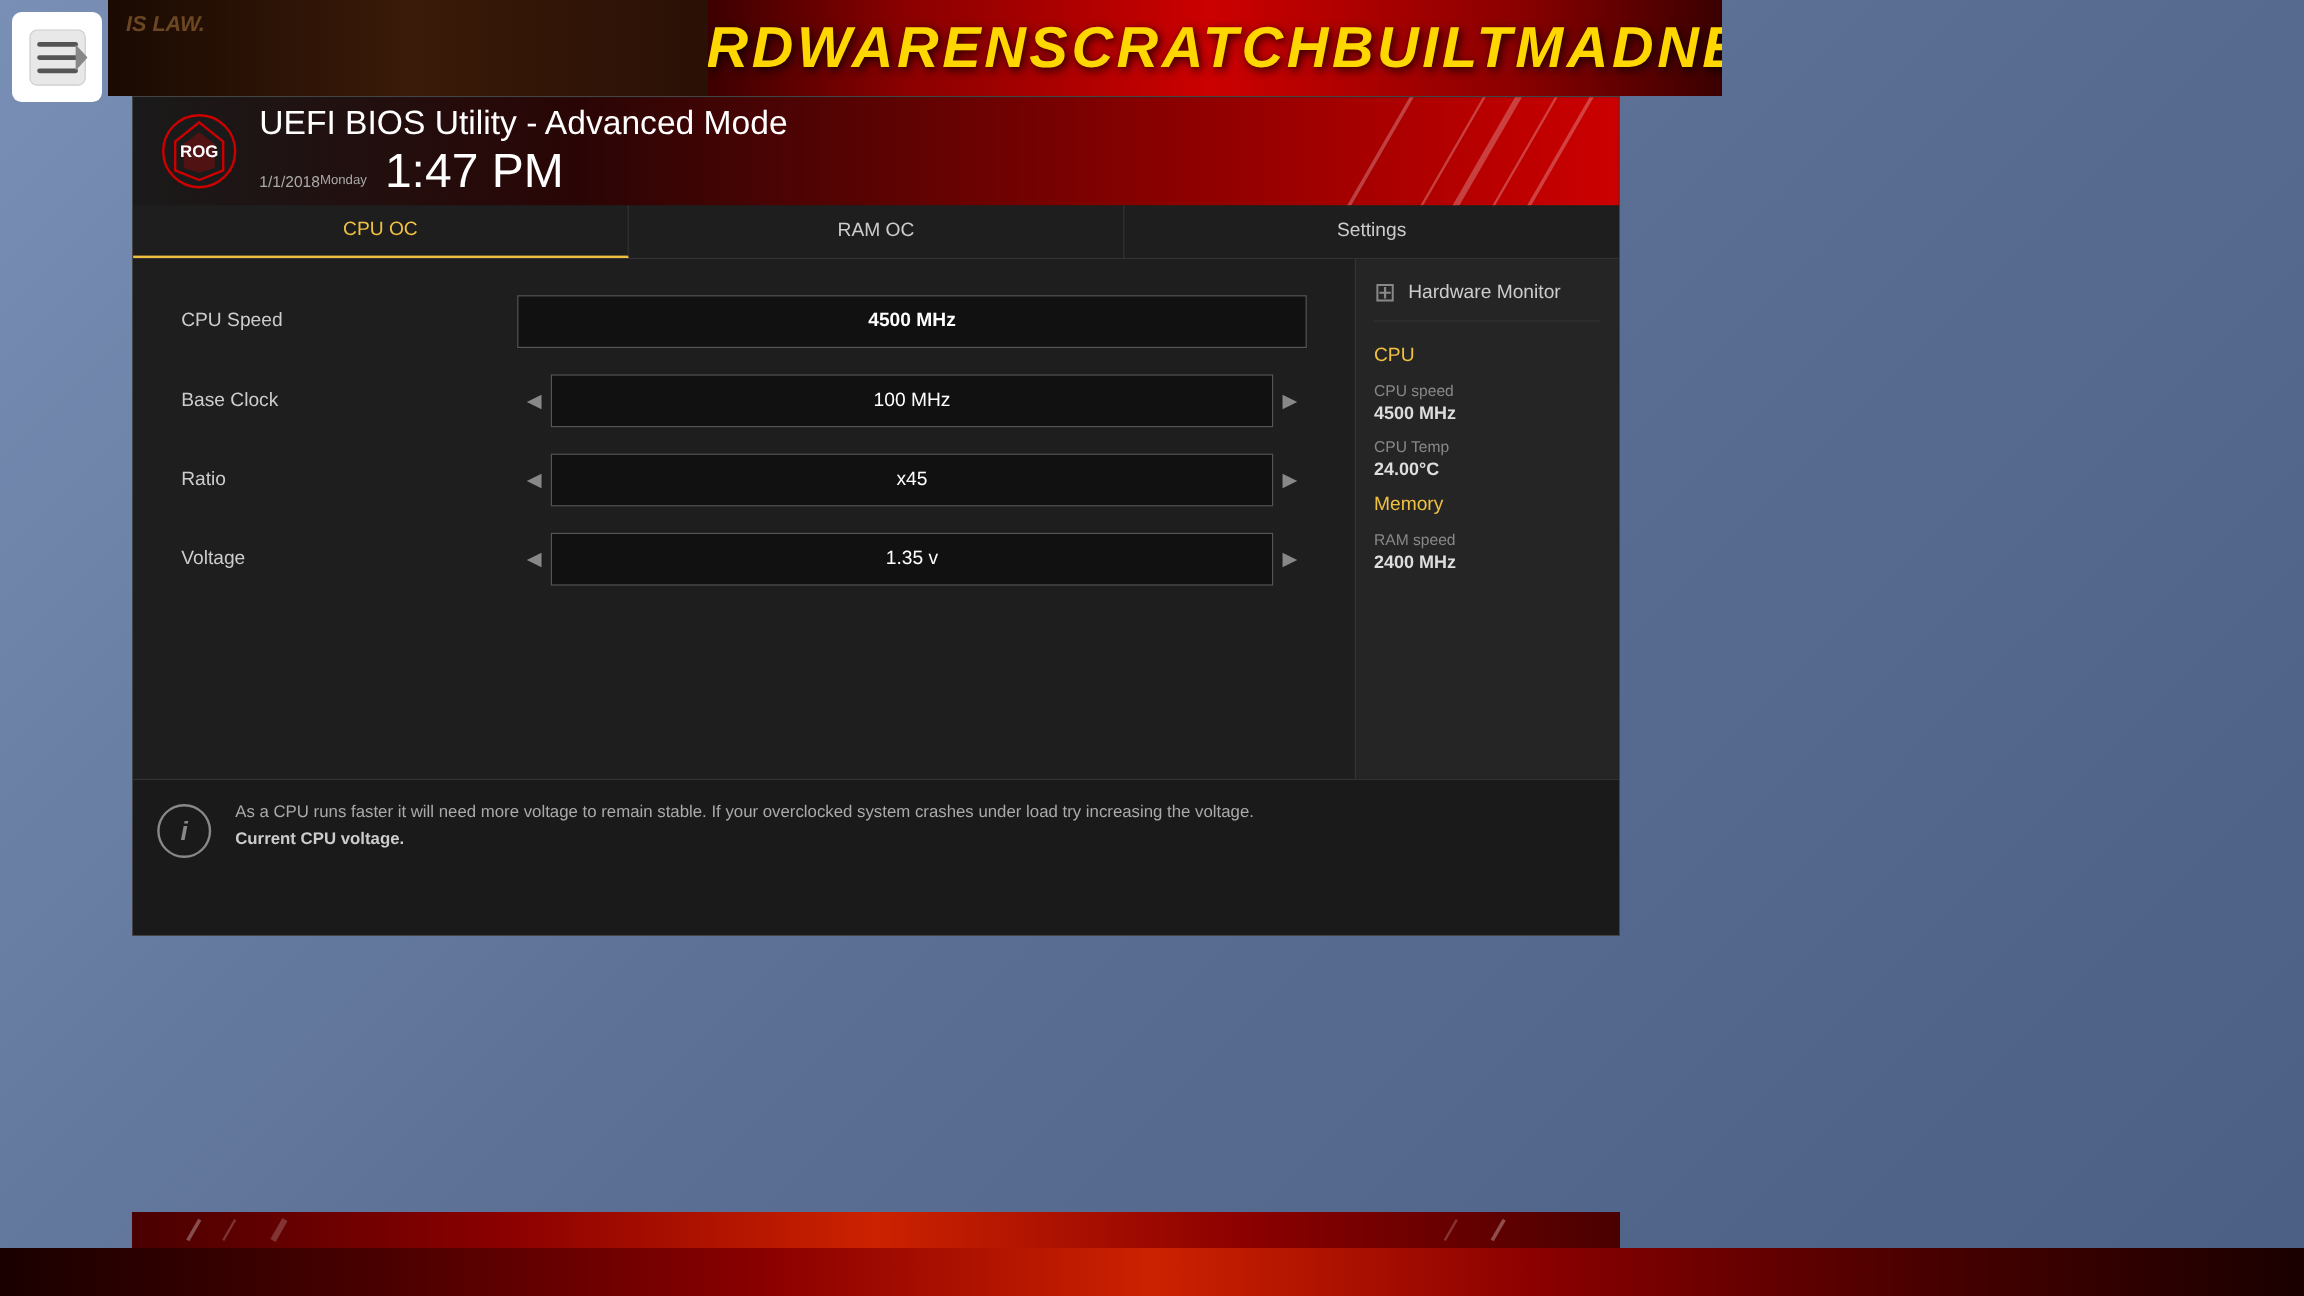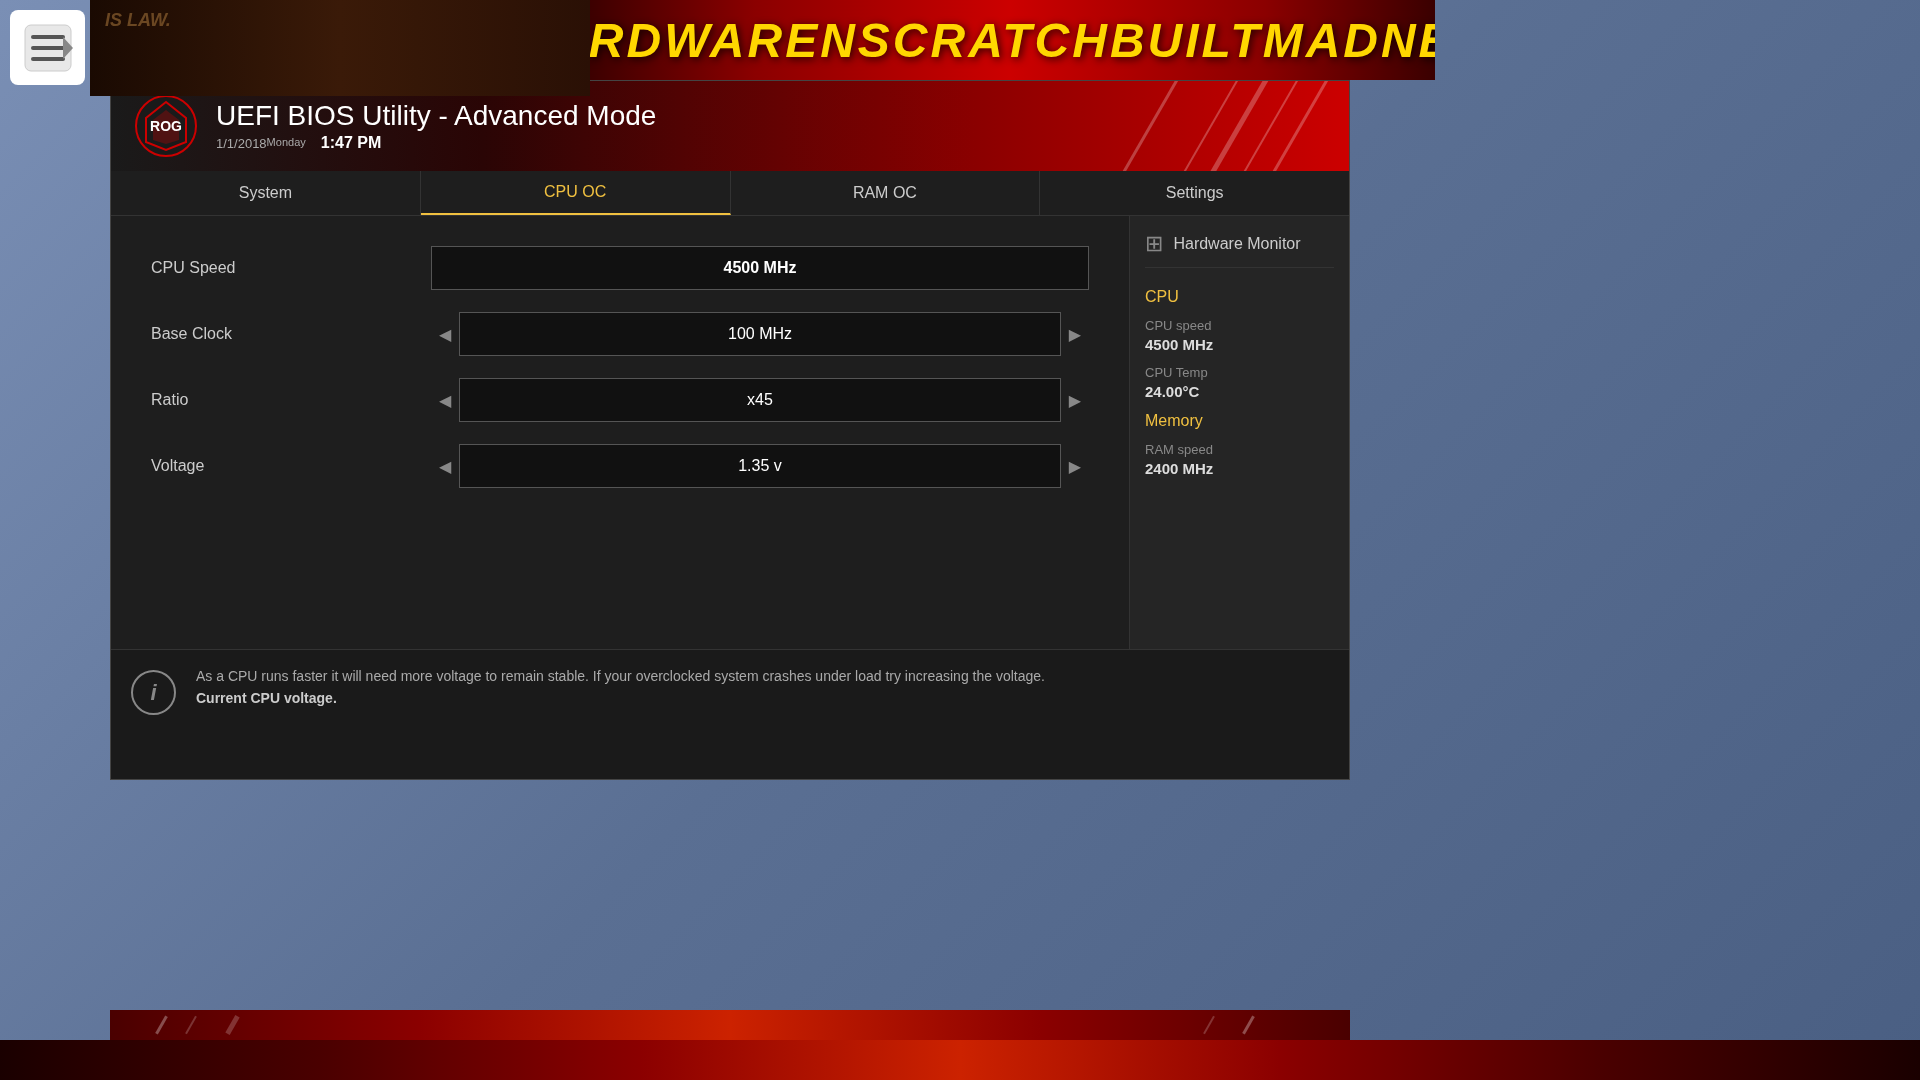--- a/index.html
+++ b/index.html
@@ -77,22 +77,22 @@
       display: flex;
       flex-direction: column;
     }
     .bios-title {
       color: white;
       font-size: 28px;
       font-weight: normal;
     }
     .bios-datetime {
       color: white;
-      font-size: 16px;
-      font-weight: bold;
+      font-size: 40px;
+      font-weight: normal;
       margin-top: 2px;
     }
 
     
     .bios-nav {
       width: 100%;
       height: 45px;
       background: #1e1e1e;
       border-bottom: 1px solid #333;
       display: flex;
@@ -281,21 +281,21 @@
 <div class="top-left-icon">
   <svg viewBox="0 0 50 50" fill="none" xmlns="http://www.w3.org/2000/svg">
     <rect x="2" y="2" width="46" height="46" rx="6" fill="#e8e8e8" stroke="#ccc" stroke-width="1"></rect>
     <rect x="8" y="12" width="34" height="4" rx="2" fill="#555"></rect>
     <rect x="8" y="23" width="34" height="4" rx="2" fill="#555"></rect>
     <rect x="8" y="34" width="34" height="4" rx="2" fill="#555"></rect>
     <polygon points="40,14 50,25 40,36" fill="#888"></polygon>
   </svg>
 </div>
 
-<div style="position:absolute;top:0;left:90px;width:500px;height:96px;background:linear-gradient(to right,#1a0a02,#3a1a08,#2a1005);z-index:2;">
+<div style="position:absolute;top:0;left:90px;width:500px;height:80px;background:linear-gradient(to right,#1a0a02,#3a1a08,#2a1005);z-index:2;">
   <div style="color:#8B6030;font-size:18px;padding:10px 15px;font-weight:bold;font-style:italic;opacity:0.7;">IS LAW.</div>
 </div>
 
 <div class="stream-banner">
   <div style="color:#FFD700;font-size:48px;font-weight:900;font-style:italic;letter-spacing:3px;text-shadow:2px 2px 8px rgba(0,0,0,0.8);white-space:nowrap;">• HARDWARENSCRATCHBUILTMADNESS!</div>
 </div>
 
 <div class="full-bottom-red"></div>
 
 <div class="bios-window">
@@ -324,21 +324,20 @@
     <div style="position:absolute;right:0;top:0;width:400px;height:90px;overflow:hidden;opacity:0.25;">
       <div style="position:absolute;right:50px;top:-10px;width:3px;height:120px;background:white;transform:rotate(30deg);"></div>
       <div style="position:absolute;right:80px;top:-10px;width:2px;height:120px;background:white;transform:rotate(30deg);"></div>
       <div style="position:absolute;right:110px;top:-10px;width:5px;height:120px;background:white;transform:rotate(30deg);"></div>
       <div style="position:absolute;right:140px;top:-10px;width:2px;height:120px;background:white;transform:rotate(30deg);"></div>
       <div style="position:absolute;right:200px;top:-10px;width:3px;height:120px;background:white;transform:rotate(30deg);"></div>
     </div>
   </div>
 
   <div class="bios-nav">
-    <div class="nav-tab">System</div>
     <div class="nav-tab active">CPU OC</div>
     <div class="nav-tab">RAM OC</div>
     <div class="nav-tab">Settings</div>
   </div>
 
   <div class="bios-content">
 
     <div class="settings-panel">
 
 

